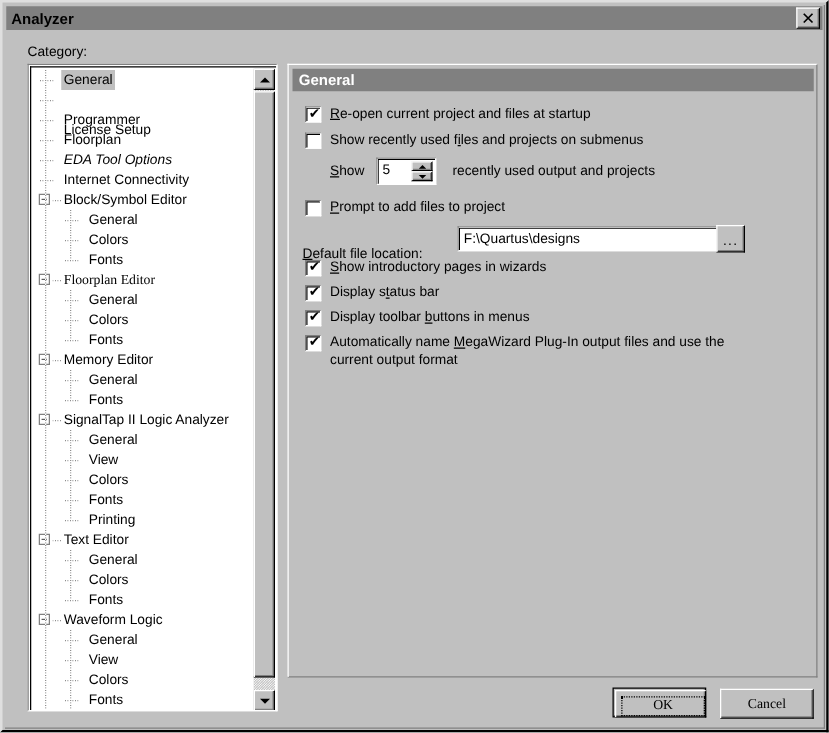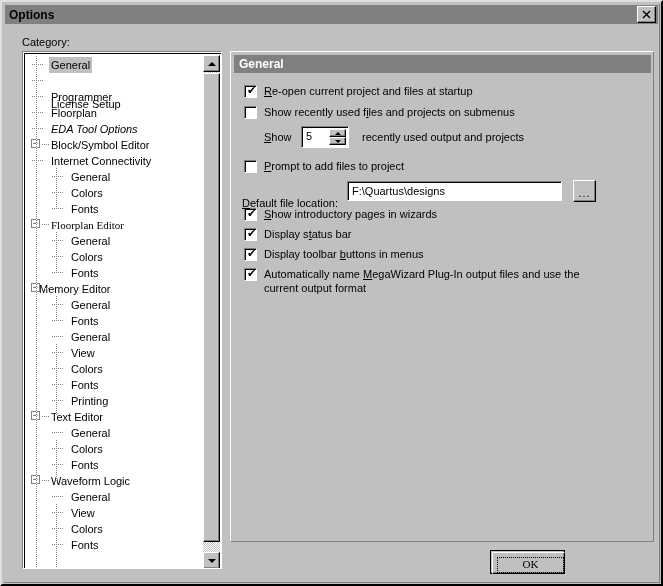--- a/index.html
+++ b/index.html
@@ -323,21 +323,21 @@
   }
 
   
   .floc-label {
     position: absolute;
     left: 240px; top: 195px;
     font-size: 11px;
   }
   .floc-input {
     position: absolute;
-    left: 345px; top: 179px;
+    left: 364px; top: 179px;
     width: 215px; height: 20px;
     box-sizing: border-box;
     background: #ffffff;
     border-top: 1px solid #808080;
     border-left: 1px solid #808080;
     border-right: 1px solid #ffffff;
     border-bottom: 1px solid #ffffff;
     box-shadow: inset 1px 1px 0 #000000;
     font-size: 11px;
     padding: 3px 0 0 4px;
@@ -399,50 +399,51 @@
     border: 1px dotted #000000;
     line-height: 13px;
   }
 </style>
 </head>
 <body>
 
 <div id="dialog">
 
   <div class="titlebar">
-    <div class="title">Options</div>
+    <div class="title">Analyzer</div>
     <div class="close-btn">
       <svg width="9" height="9" viewBox="0 0 9 9">
         <path d="M1 1 L8 8 M8 1 L1 8" stroke="#000" stroke-width="1.4" fill="none"></path>
       </svg>
     </div>
   </div>
 
   <div class="category-label">Category:</div>
 
   <div class="treebox">
     <div class="treebox-inner">
       <div class="tree" id="tree-root">
           <div class="tree-row selected"><span class="dots-h" style="left: 7px; top: 8px; width: 11px;"></span><span class="tlabel" style="margin-left: 24px;">General</span></div>
           <div class="tree-row"><span class="dots-h" style="left: 7px; top: 8px; width: 11px;"></span><span class="tlabel" style="margin-left: 24px; margin-top: 24px;">License Setup</span></div>
           <div class="tree-row"><span class="dots-h" style="left: 7px; top: 8px; width: 11px;"></span><span class="tlabel" style="margin-left: 24px;">Programmer</span></div>
           <div class="tree-row"><span class="dots-h" style="left: 7px; top: 8px; width: 11px;"></span><span class="tlabel" style="margin-left: 24px;">Floorplan</span></div>
           <div class="tree-row"><span class="dots-h" style="left: 7px; top: 8px; width: 11px;"></span><span class="tlabel" style="margin-left: 24px; font-style: italic;">EDA Tool Options</span></div>
+          <div class="tree-row"><span class="dots-h" style="left: 7px; top: 8px; width: 11px;"></span><span class="tlabel" style="margin-left: 24px;">Internet Connectivity</span></div>
           <div class="tree-row"><span class="glyph" style="left: 6px;">−</span><span class="dots-h" style="left: 17px; top: 8px; width: 7px;"></span><span class="tlabel" style="margin-left: 24px;">Block/Symbol Editor</span></div>
-          <div class="tree-row"><span class="dots-h" style="left: 7px; top: 8px; width: 11px;"></span><span class="tlabel" style="margin-left: 24px;">Internet Connectivity</span></div>
           <div class="tree-row"><span class="dots-h" style="left: 27px; top: 8px; width: 11px;"></span><span class="tlabel" style="margin-left: 44px;">General</span></div>
           <div class="tree-row"><span class="dots-h" style="left: 27px; top: 8px; width: 11px;"></span><span class="tlabel" style="margin-left: 44px;">Colors</span></div>
           <div class="tree-row"><span class="dots-h" style="left: 27px; top: 8px; width: 11px;"></span><span class="tlabel" style="margin-left: 44px;">Fonts</span></div>
           <div class="tree-row"><span class="glyph" style="left: 6px;">−</span><span class="dots-h" style="left: 17px; top: 8px; width: 7px;"></span><span class="tlabel" style="margin-left: 24px; font-family: Liberation Serif, serif;">Floorplan Editor</span></div>
           <div class="tree-row"><span class="dots-h" style="left: 27px; top: 8px; width: 11px;"></span><span class="tlabel" style="margin-left: 44px;">General</span></div>
           <div class="tree-row"><span class="dots-h" style="left: 27px; top: 8px; width: 11px;"></span><span class="tlabel" style="margin-left: 44px;">Colors</span></div>
           <div class="tree-row"><span class="dots-h" style="left: 27px; top: 8px; width: 11px;"></span><span class="tlabel" style="margin-left: 44px;">Fonts</span></div>
-          <div class="tree-row"><span class="glyph" style="left: 6px;">−</span><span class="dots-h" style="left: 17px; top: 8px; width: 7px;"></span><span class="tlabel" style="margin-left: 12px;">Memory Editor</span></div>
+          <div class="tree-row"><span class="glyph" style="left: 6px;">−</span><span class="dots-h" style="left: 17px; top: 8px; width: 7px;"></span><span class="tlabel" style="margin-left: 24px;">Memory Editor</span></div>
           <div class="tree-row"><span class="dots-h" style="left: 27px; top: 8px; width: 11px;"></span><span class="tlabel" style="margin-left: 44px;">General</span></div>
           <div class="tree-row"><span class="dots-h" style="left: 27px; top: 8px; width: 11px;"></span><span class="tlabel" style="margin-left: 44px;">Fonts</span></div>
+          <div class="tree-row"><span class="glyph" style="left: 6px;">−</span><span class="dots-h" style="left: 17px; top: 8px; width: 7px;"></span><span class="tlabel" style="margin-left: 24px;">SignalTap II Logic Analyzer</span></div>
           <div class="tree-row"><span class="dots-h" style="left: 27px; top: 8px; width: 11px;"></span><span class="tlabel" style="margin-left: 44px;">General</span></div>
           <div class="tree-row"><span class="dots-h" style="left: 27px; top: 8px; width: 11px;"></span><span class="tlabel" style="margin-left: 44px;">View</span></div>
           <div class="tree-row"><span class="dots-h" style="left: 27px; top: 8px; width: 11px;"></span><span class="tlabel" style="margin-left: 44px;">Colors</span></div>
           <div class="tree-row"><span class="dots-h" style="left: 27px; top: 8px; width: 11px;"></span><span class="tlabel" style="margin-left: 44px;">Fonts</span></div>
           <div class="tree-row"><span class="dots-h" style="left: 27px; top: 8px; width: 11px;"></span><span class="tlabel" style="margin-left: 44px;">Printing</span></div>
           <div class="tree-row"><span class="glyph" style="left: 6px;">−</span><span class="dots-h" style="left: 17px; top: 8px; width: 7px;"></span><span class="tlabel" style="margin-left: 24px;">Text Editor</span></div>
           <div class="tree-row"><span class="dots-h" style="left: 27px; top: 8px; width: 11px;"></span><span class="tlabel" style="margin-left: 44px;">General</span></div>
           <div class="tree-row"><span class="dots-h" style="left: 27px; top: 8px; width: 11px;"></span><span class="tlabel" style="margin-left: 44px;">Colors</span></div>
           <div class="tree-row"><span class="dots-h" style="left: 27px; top: 8px; width: 11px;"></span><span class="tlabel" style="margin-left: 44px;">Fonts</span></div>
           <div class="tree-row"><span class="glyph" style="left: 6px;">−</span><span class="dots-h" style="left: 17px; top: 8px; width: 7px;"></span><span class="tlabel" style="margin-left: 24px;">Waveform Logic</span></div>
@@ -533,14 +534,15 @@
 
   <div class="floc-label"><span class="u">D</span><span>efault file location:</span></div>
   <div class="floc-input" placeholder="">F:\Quartus\designs</div>
   <div class="browse-btn">...</div>
 
   <div class="btn default" style="left:488px; top:548px;">
     <div class="inner">
       <div class="focusring">OK</div>
     </div>
   </div>
+  <div class="btn" style="left:574px; top:549px;">Cancel</div>
 
 </div>
 
 </body></html>

